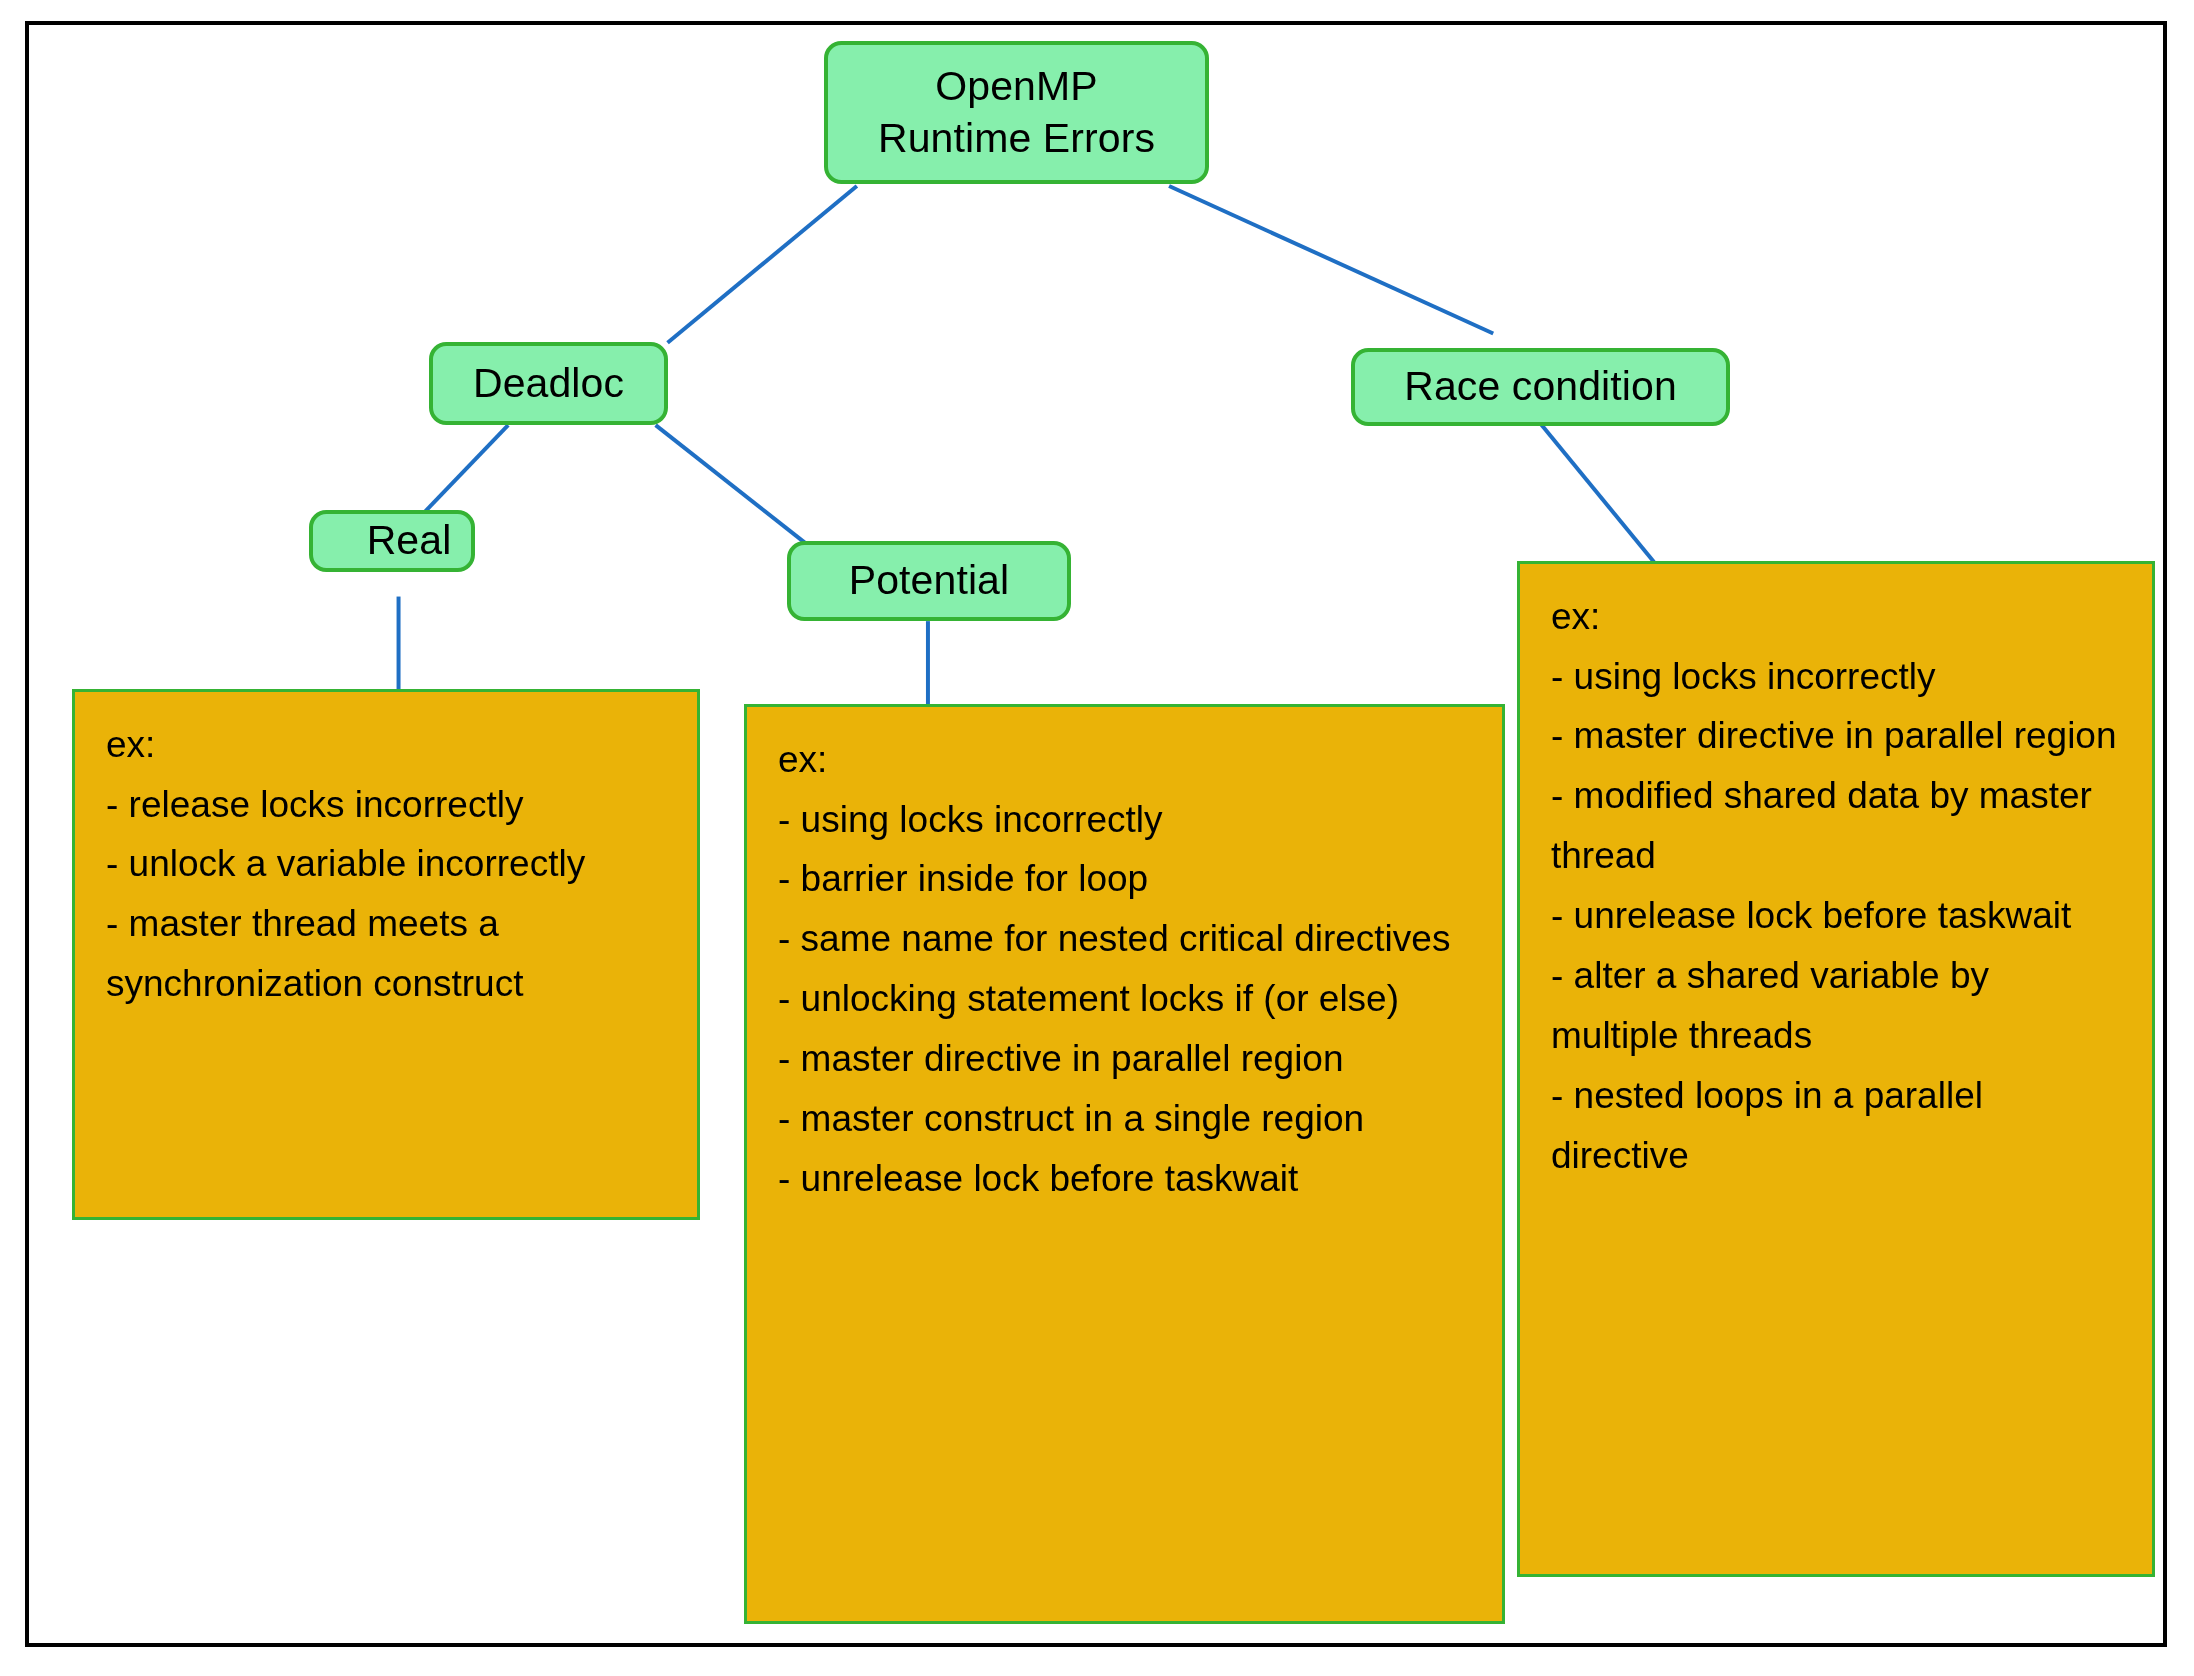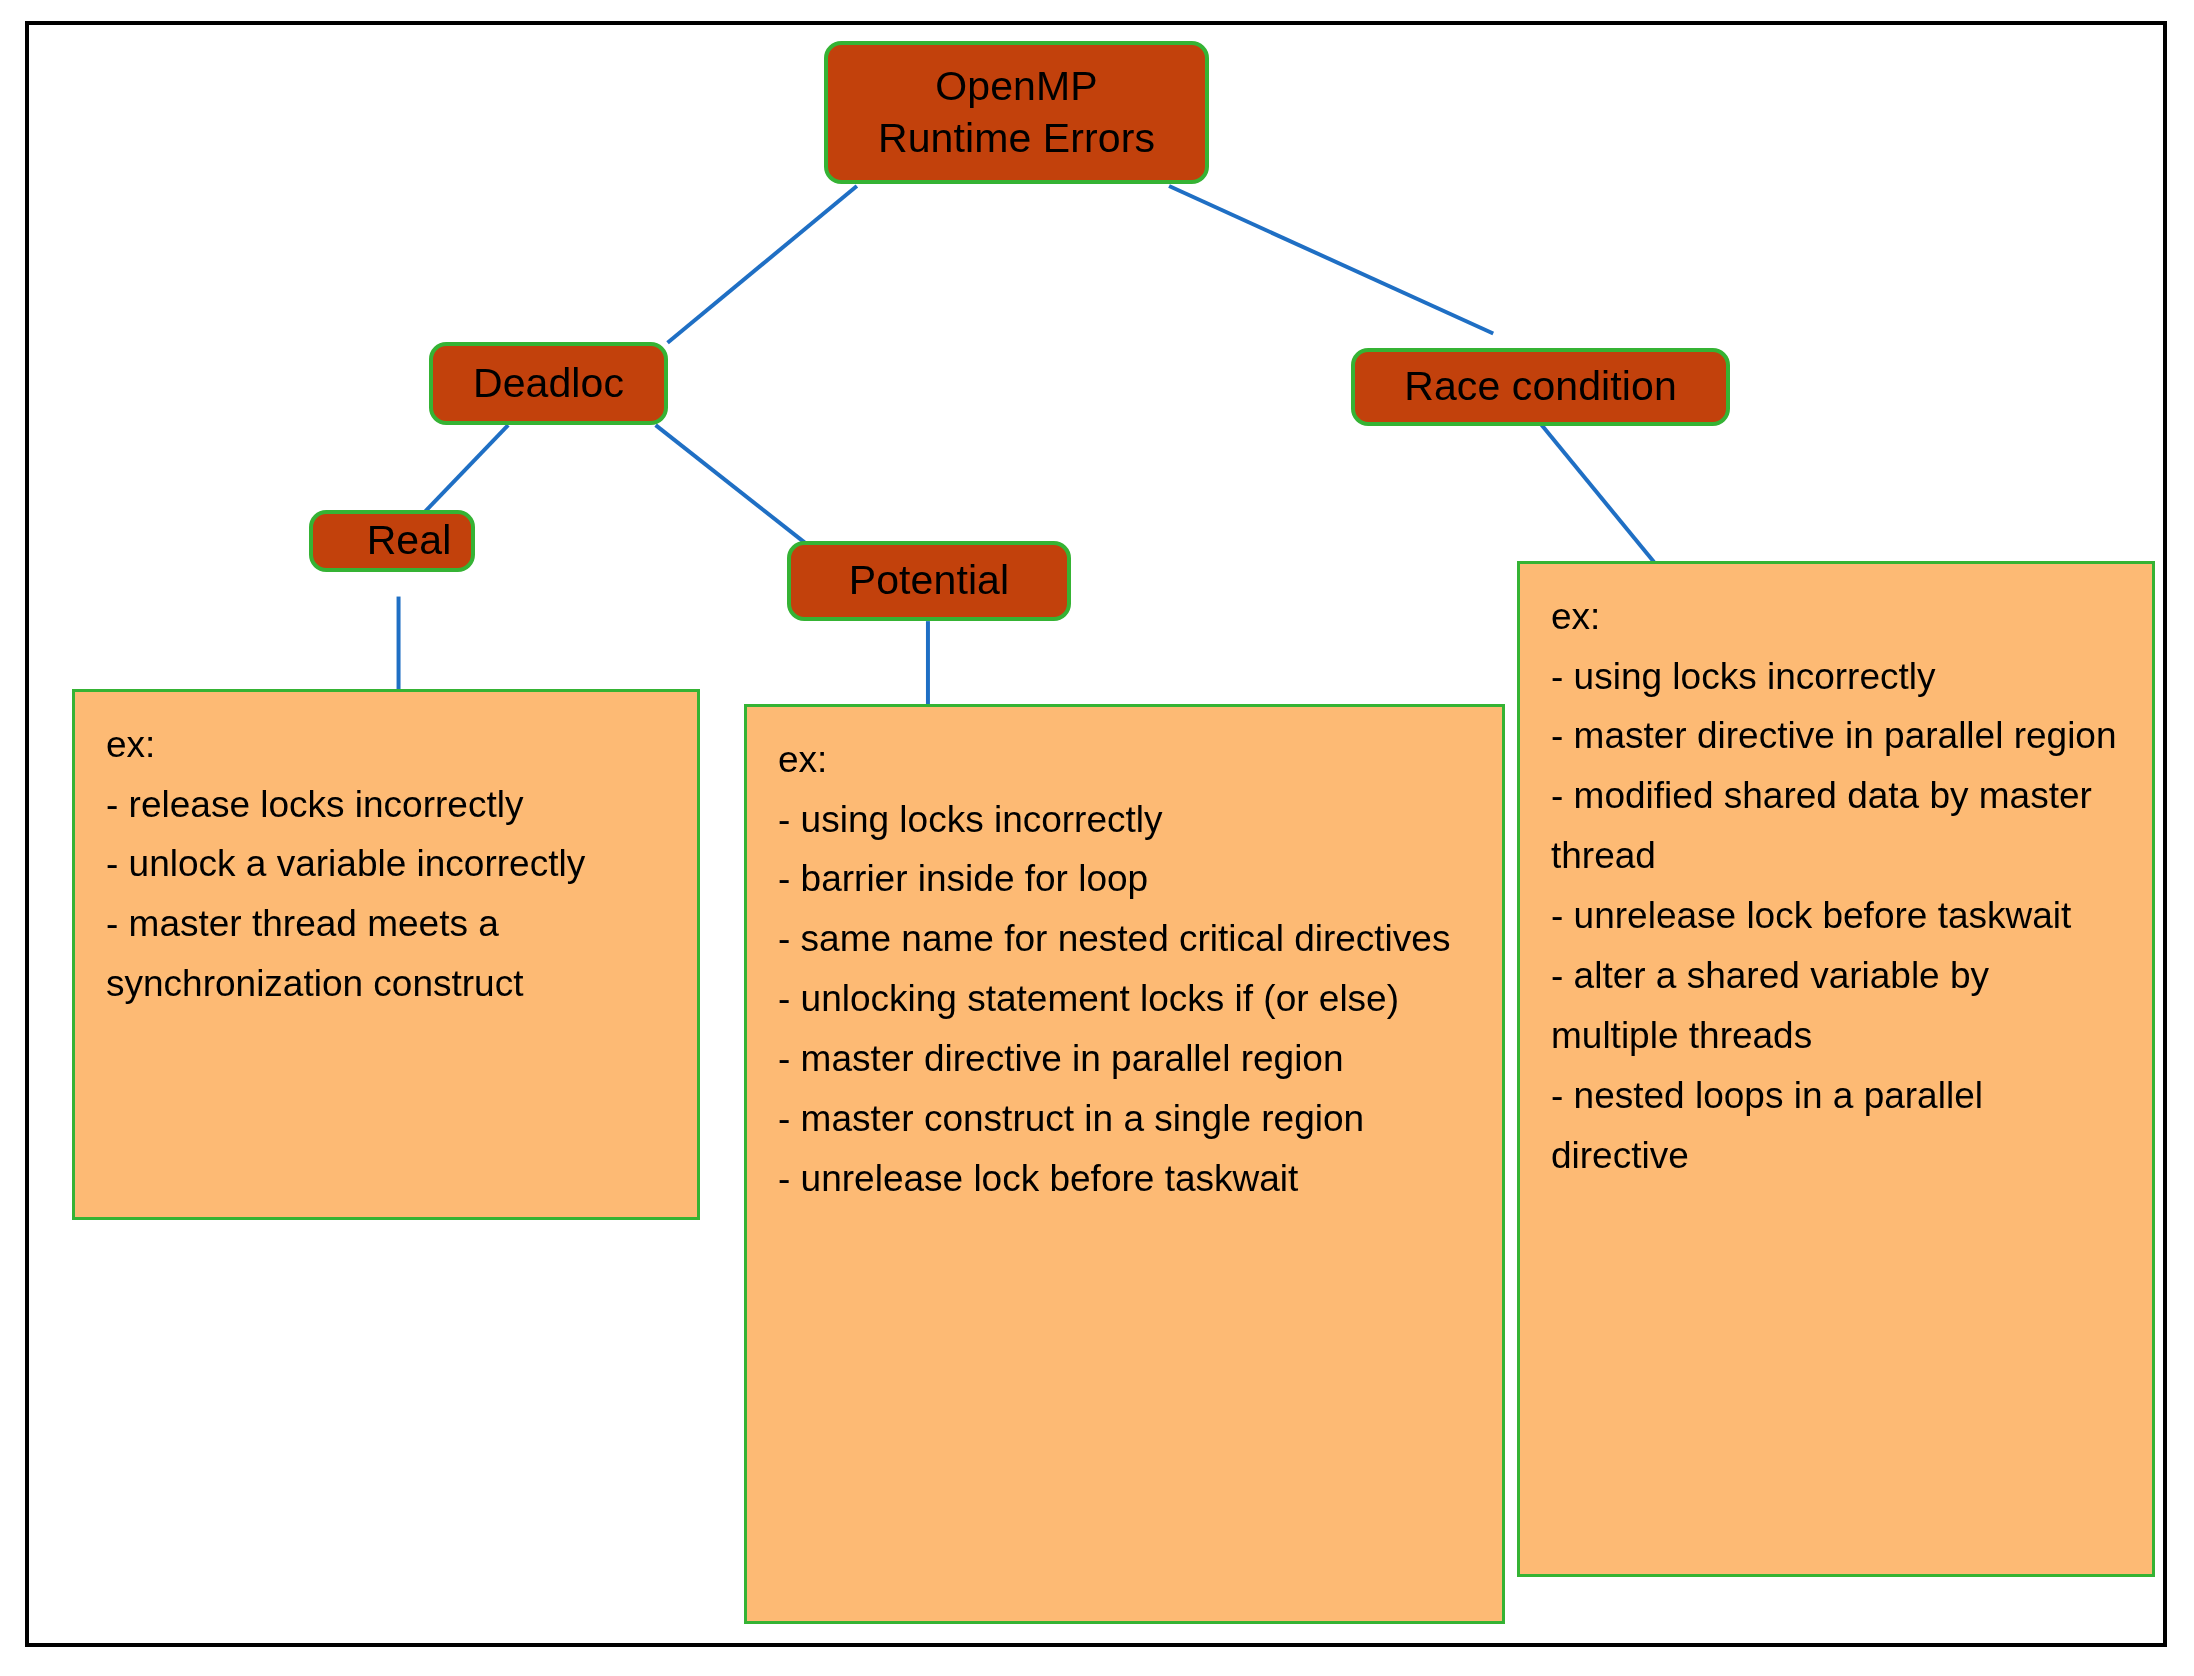--- a/index.html
+++ b/index.html
@@ -29,21 +29,21 @@
   #connectors {
     position: absolute;
     left: 0; top: 0;
     width: 2194px;
     height: 1676px;
   }
   
   .node {
     position: absolute;
     box-sizing: border-box;
-    background: #c2410c;
+    background: #86efac;
     border: 4px solid #35B334;
     border-radius: 17.3px;
     display: flex;
     align-items: center;
     justify-content: center;
     text-align: center;
     color: #000000;
     z-index: 3;
   }
   .node .label {
@@ -56,21 +56,21 @@
   #node-root .label { font-size: 41px; }
   #node-deadlock { left: 429px;  top: 342px; width: 239px; height: 83px; }
   #node-race   { left: 1351px; top: 332px; width: 379px;  height: 78px; margin-top: 16px; }
   #node-real   { left: 309px;  top: 510px; width: 166px;  height: 62px; padding-left: 34px; }
   #node-potential { left: 787px; top: 541px; width: 284px; height: 80px; }
 
   
   .exbox {
     position: absolute;
     box-sizing: border-box;
-    background: #fdba74;
+    background: #eab308;
     border: 3.3px solid #35B334;
     border-radius: 0;
     z-index: 3;
     padding: 22.6px 31px 22.6px 31px;
   }
   .exbox .ex-line {
     font-size: 37px;
     line-height: 1.62;
     color: #000000;
     white-space: pre-wrap;

